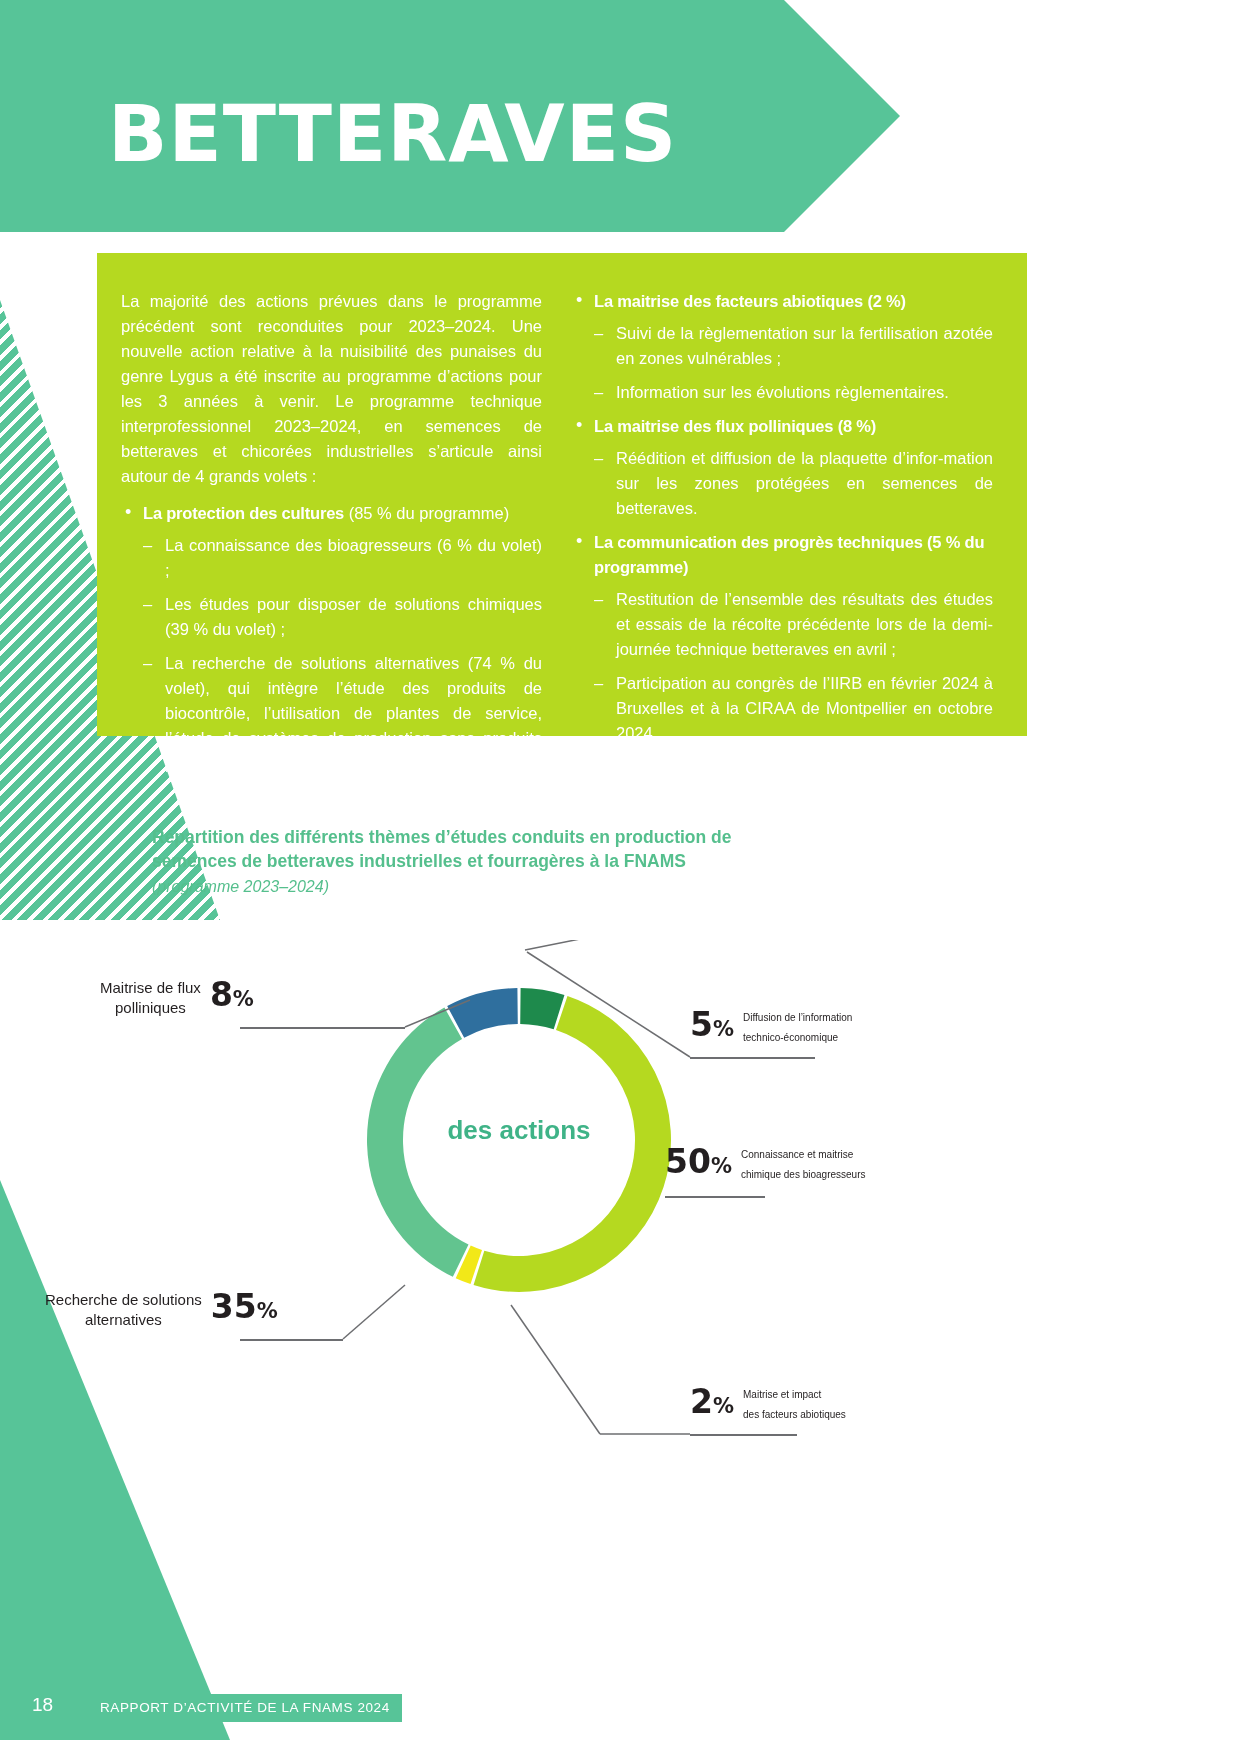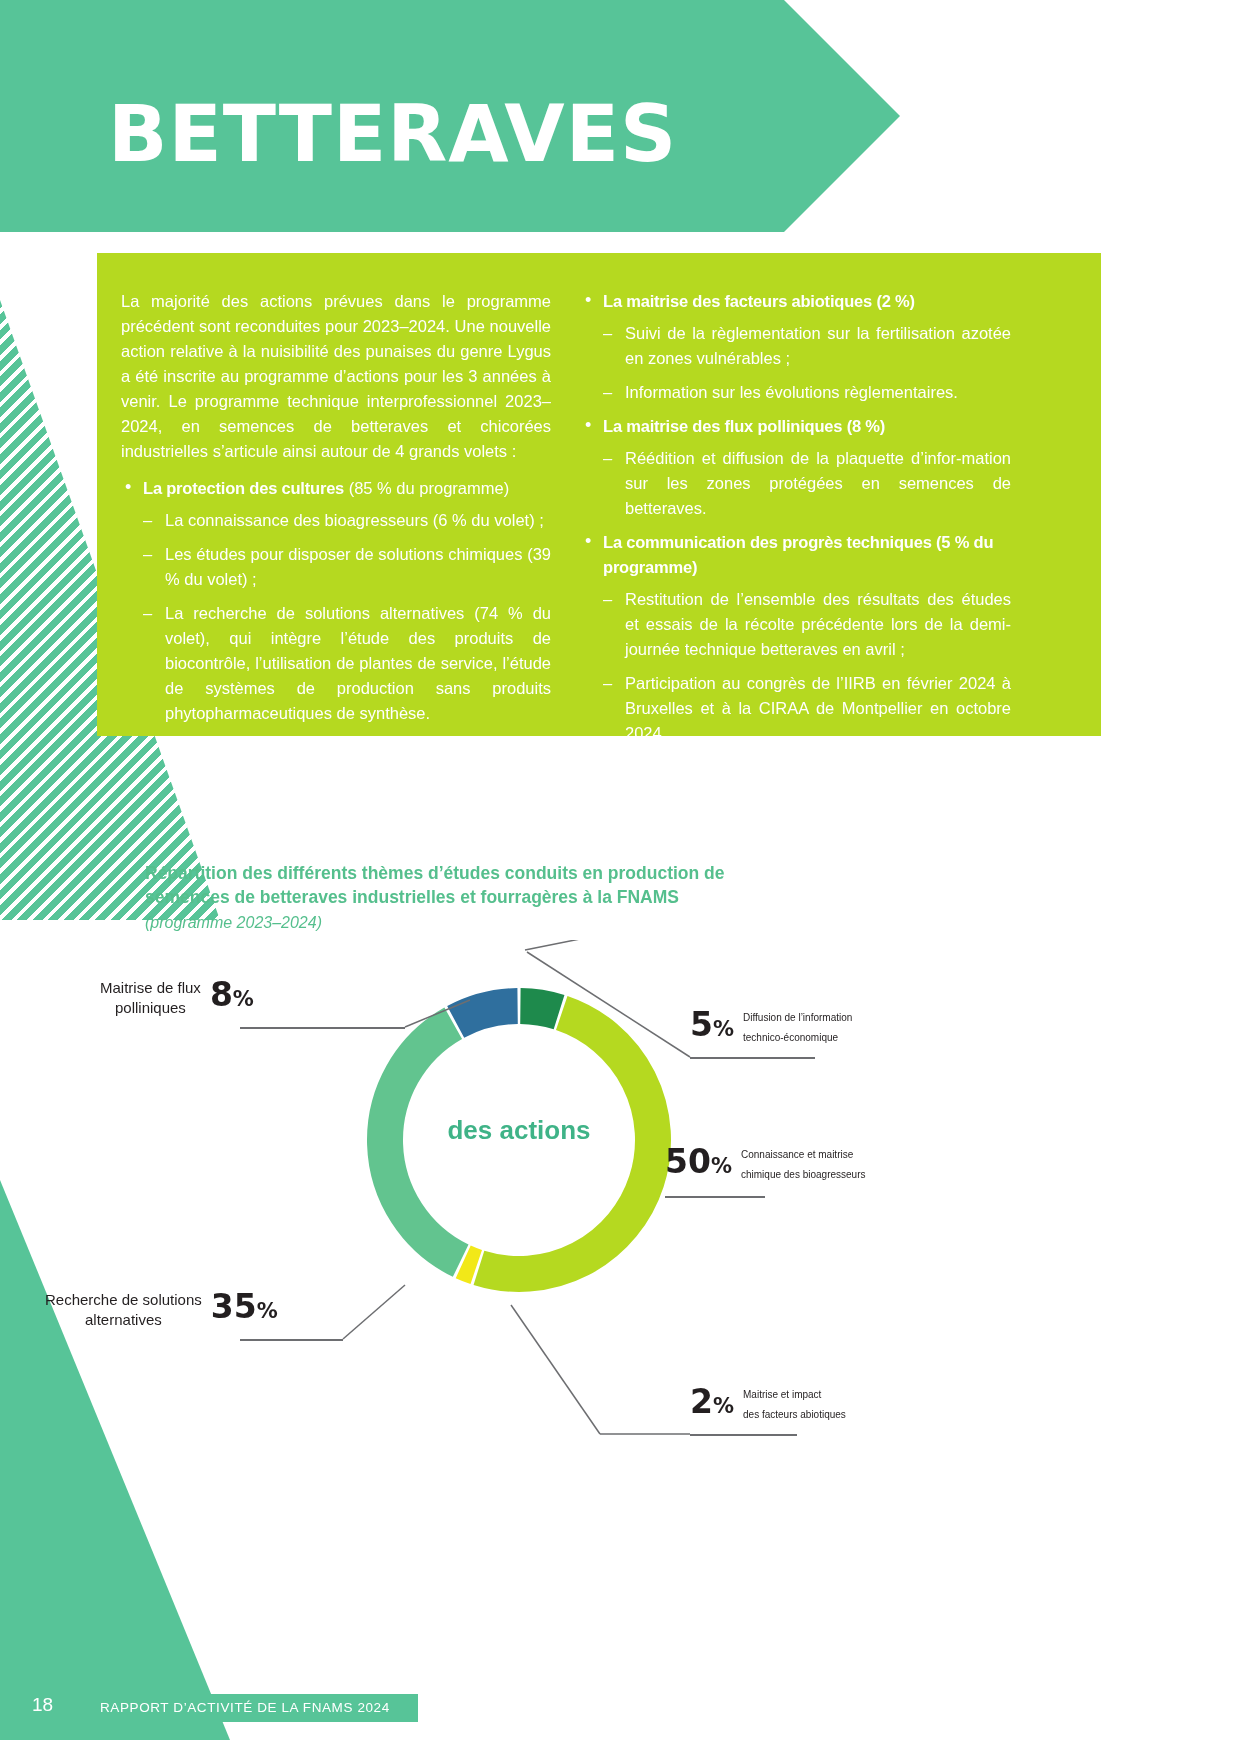--- a/index.html
+++ b/index.html
@@ -30,21 +30,21 @@
       #ffffff 7px,#ffffff 11px);
     clip-path:polygon(0 0, 220px 620px, 0 620px);
   }
   .hatch-solid{
     position:absolute;left:0;top:1180px;width:240px;height:560px;
     background:#57c498;
     clip-path:polygon(0 0, 0 560px, 230px 560px);
   }
   
   .greenbox{
-    position:absolute;left:97px;top:253px;width:1004px;height:483px;
+    position:absolute;left:97px;top:253px;width:930px;height:483px;
     background:#b5d920;
     box-sizing:border-box;padding:36px 34px 0 24px;
     display:flex;gap:30px;
   }
   .col{width:430px;color:#ffffff;}
   .col p.intro{
     margin:0 0 12px 0;font-size:16.5px;line-height:25px;
     text-align:justify;color:#ffffff;
   }
   ul.lvl1{list-style:none;margin:0;padding:0;}
@@ -61,22 +61,22 @@
   ul.lvl2>li{
     position:relative;padding-left:22px;margin-bottom:9px;
     font-size:16.5px;line-height:25px;text-align:justify;
   }
   ul.lvl2>li::before{
     content:"–";position:absolute;left:0;top:0;color:#ffffff;
   }
   .col.right ul.lvl1>li{margin-bottom:2px;}
   
   .chart-title{
-    position:absolute;left:145px;top:825px;width:640px;
-    color:#55bf8d;font-size:17.5px;font-weight:bold;line-height:24px;margin-top:36px;
+    position:absolute;left:152px;top:825px;width:640px;
+    color:#55bf8d;font-size:17.5px;font-weight:bold;line-height:24px;
   }
   .chart-sub{
     color:#55bf8d;font-size:16px;font-weight:normal;font-style:italic;
     line-height:24px;display:block;margin-top:2px;
   }
   .donut-wrap{
     position:absolute;left:349px;top:970px;width:340px;height:340px;
   }
   svg.donut{display:block;}
   .center-label{
@@ -101,21 +101,21 @@
   #cal-50{left:665px;top:1145px;display:flex;align-items:flex-start;gap:9px;}
   #cal-2{left:690px;top:1385px;display:flex;align-items:flex-start;gap:9px;}
   #cal-8{left:100px;top:978px;display:flex;align-items:flex-start;gap:9px;}
   #cal-35{left:45px;top:1290px;display:flex;align-items:flex-start;gap:9px;}
   .r-align{text-align:center;}
   
   .footer-bar{
     position:absolute;left:88px;top:1694px;
     background:#57c498;color:#ffffff;
     font-size:13.5px;letter-spacing:0.6px;
-    padding:6px 28px 7px 12px;
+    padding:6px 12px 7px 12px;
   }
   .pagenum{
     position:absolute;left:32px;top:1694px;
     color:#ffffff;font-size:19px;font-weight:normal;
   }
 </style>
 </head>
 <body>
 
 <div class="banner"></div>

